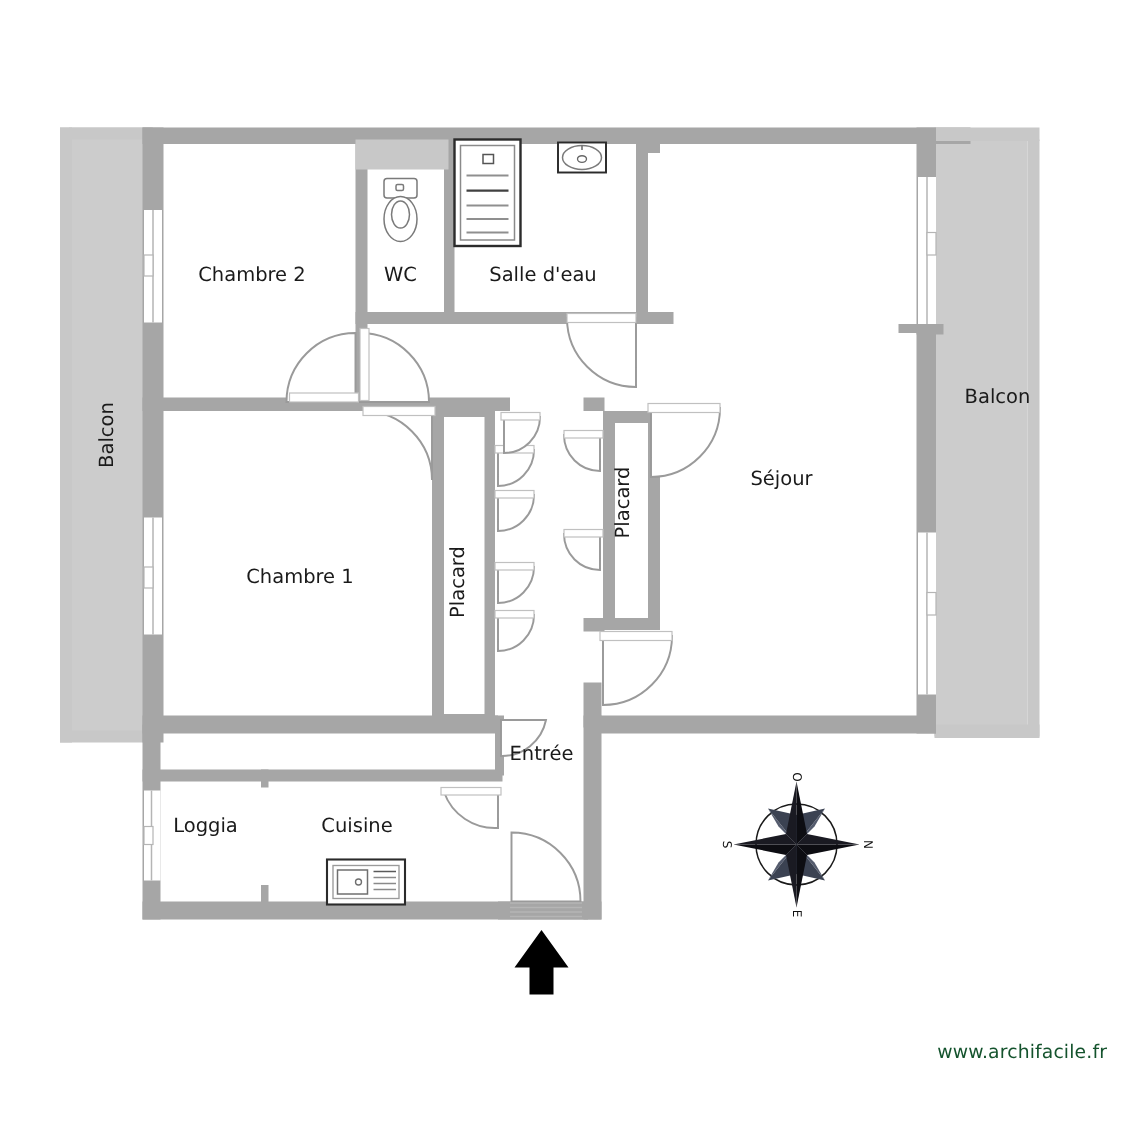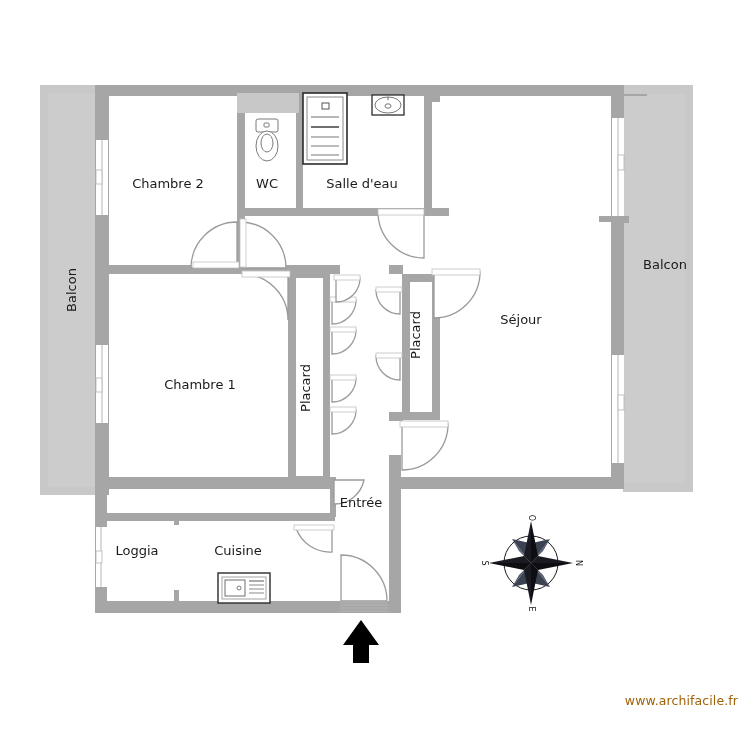--- a/index.html
+++ b/index.html
@@ -25,21 +25,21 @@
     font-size:13px;
     fill:#1a1a1a;
     text-anchor:middle;
     dominant-baseline:middle;
   }
   .watermark{
     position:absolute;
     right:12px;bottom:42px;
     font-family:"DejaVu Sans", sans-serif;
     font-size:12.5px;
-    color:#a16207;
+    color:#14532d;
     letter-spacing:.1px;
   }
   .compass-letter{
     font-family:"DejaVu Sans", sans-serif;
     font-size:8px;
     fill:#111;
     text-anchor:middle;
     dominant-baseline:middle;
   }
 </style>

